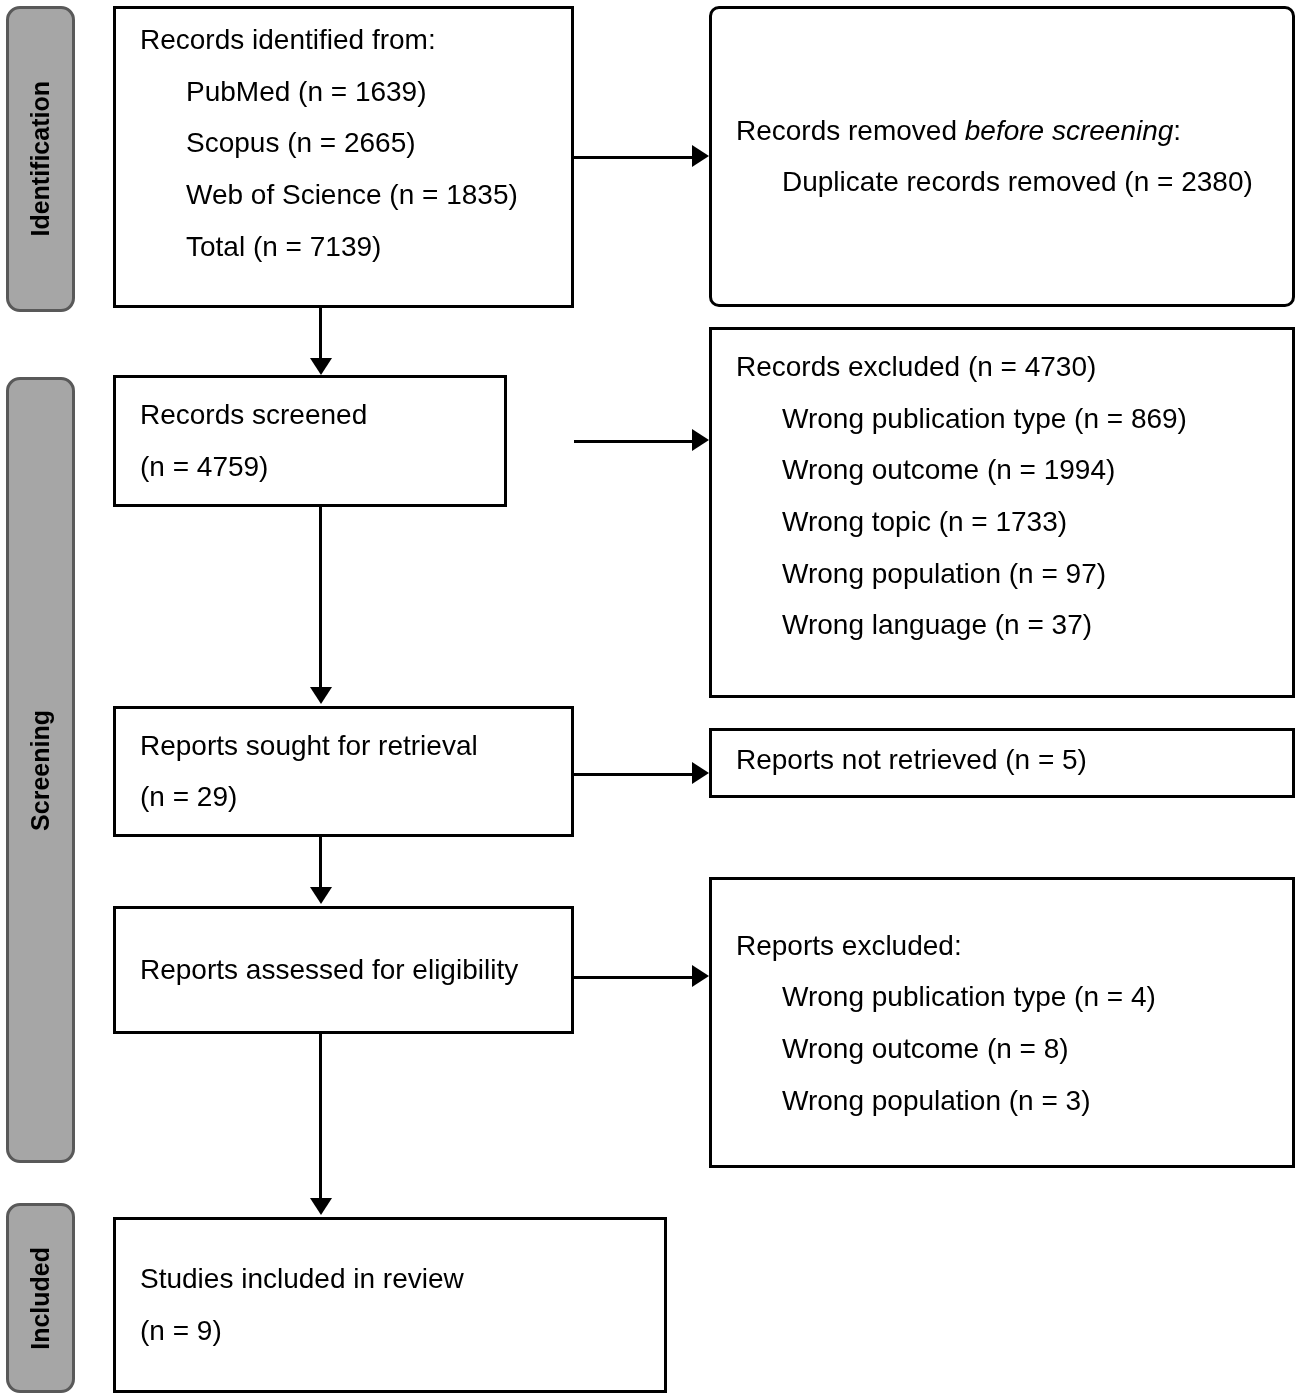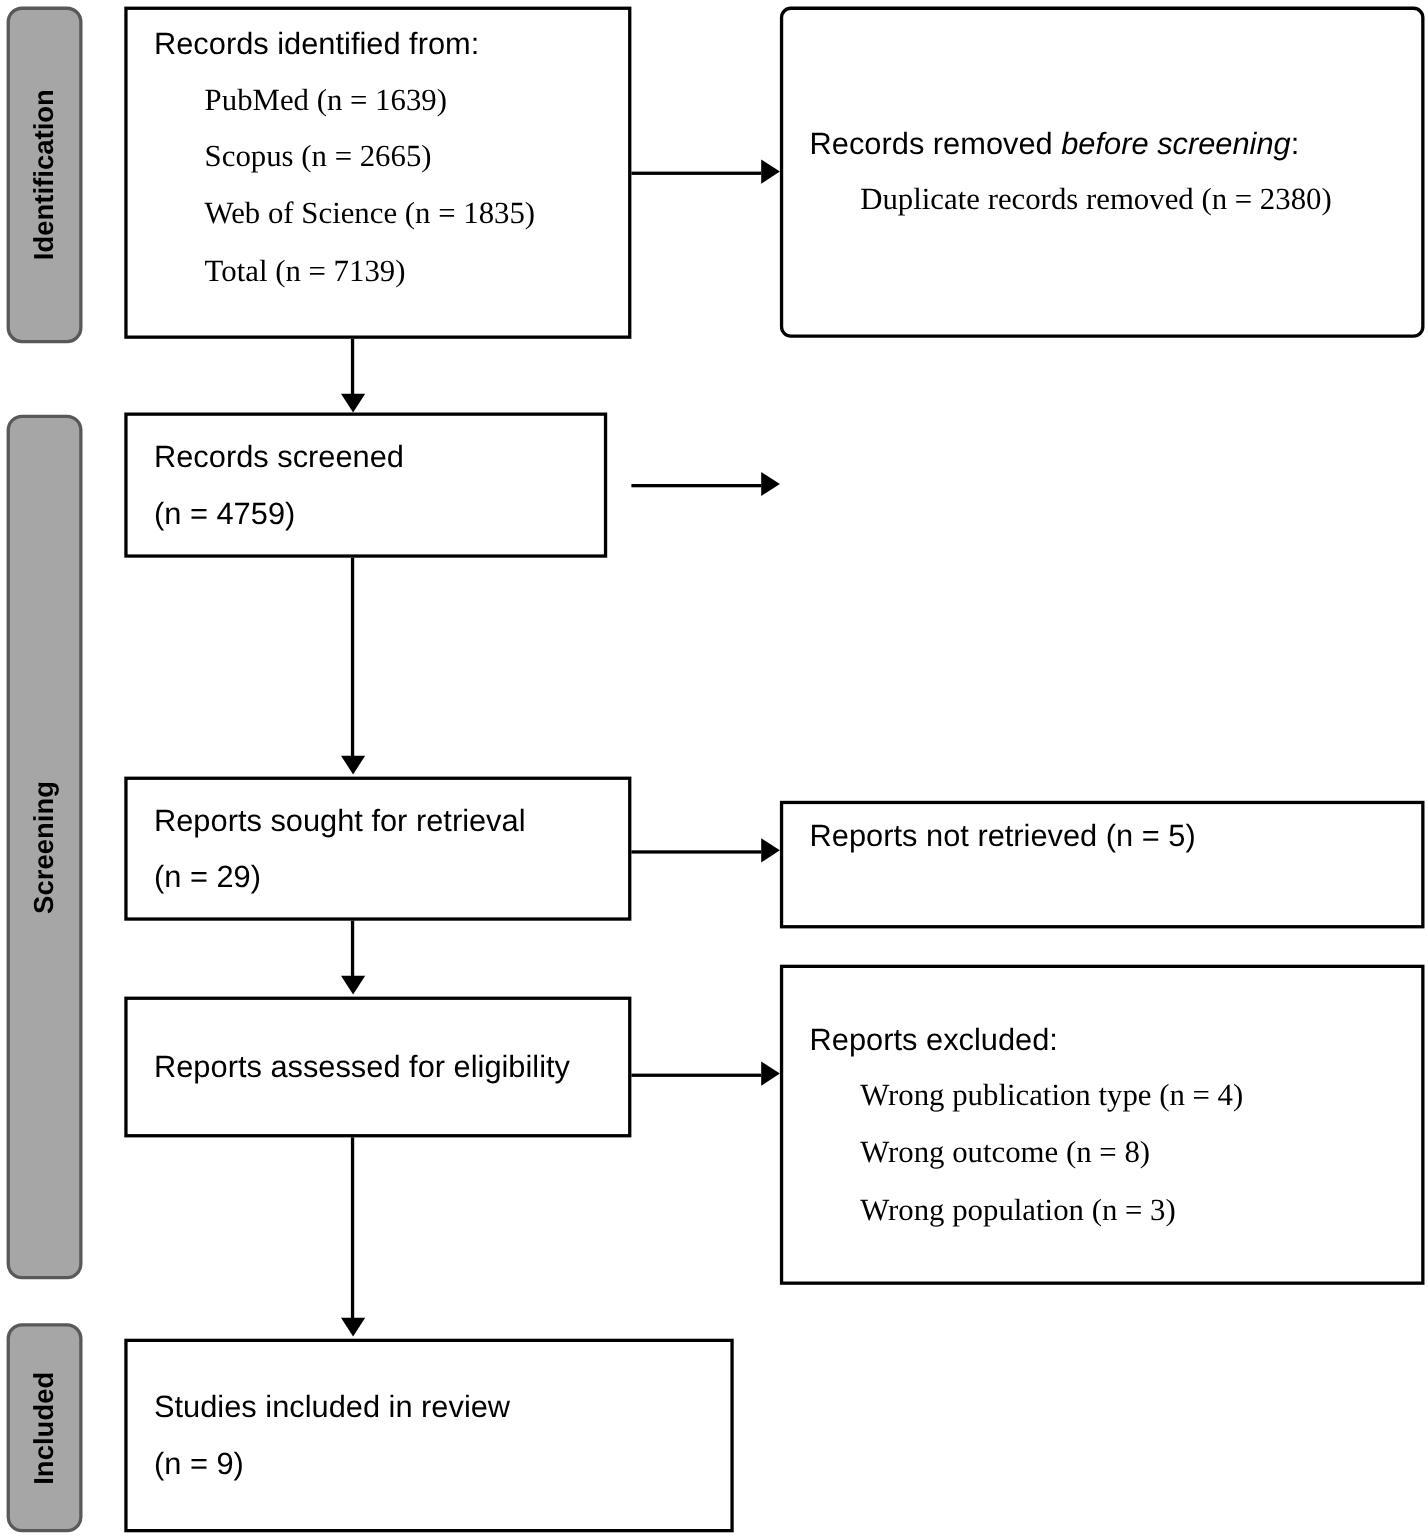--- a/index.html
+++ b/index.html
@@ -58,21 +58,21 @@
     transform:none;
   }
   .line{
     font-size:28px;
     line-height:1.06;
     color:#000;
     white-space:nowrap;
     margin:0 0 22px 0;
   }
   .line:last-child{margin-bottom:0;}
-  .line.indent{ padding-left:46px;font-family:Liberation Serif, serif; }
+  .line.indent{ padding-left:46px; }
   .ital{ font-style:italic; }
 
   
   .v-line{
     position:absolute;
     width:3px;
     background:#000;
   }
   .h-line{
     position:absolute;
@@ -114,21 +114,21 @@
   <div class="flow-box" style="left:113px; top:6px; width:461px; height:302px;">
     <div class="box-inner top-align">
       <div class="line">Records identified from:</div>
       <div class="line indent">PubMed (n = 1639)</div>
       <div class="line indent">Scopus (n = 2665)</div>
       <div class="line indent">Web of Science (n = 1835)</div>
       <div class="line indent">Total (n = 7139)</div>
     </div>
   </div>
 
-  <div class="flow-box" style="left:113px; top:375px; width:439px; height:132px;padding-left:26px;">
+  <div class="flow-box" style="left:113px; top:375px; width:394px; height:132px;padding-left:26px;">
     <div class="box-inner">
       <div class="line">Records screened</div>
       <div class="line">(n = 4759)</div>
     </div>
   </div>
 
   <div class="flow-box" style="left:113px; top:706px; width:461px; height:131px;">
     <div class="box-inner">
       <div class="line">Reports sought for retrieval</div>
       <div class="line">(n = 29)</div>
@@ -148,22 +148,32 @@
     </div>
   </div>
 
   <div class="flow-box" style="left:709px; top:6px; width:586px; height:301px;border-radius:10px;">
     <div class="box-inner">
       <div class="line"><span>Records removed </span><span class="ital">before screening</span><span>:</span></div>
       <div class="line indent">Duplicate records removed  (n = 2380)</div>
     </div>
   </div>
 
-
-  <div class="flow-box" style="left:709px; top:728px; width:586px; height:116px;">
+  <div class="flow-box" style="left:709px; top:327px; width:586px; height:371px;">
+    <div class="box-inner top-align" style="top:22px;">
+      <div class="line">Records excluded (n = 4730)</div>
+      <div class="line indent">Wrong publication type (n = 869)</div>
+      <div class="line indent">Wrong outcome (n = 1994)</div>
+      <div class="line indent">Wrong topic (n = 1733)</div>
+      <div class="line indent">Wrong population (n = 97)</div>
+      <div class="line indent">Wrong language (n = 37)</div>
+    </div>
+  </div>
+
+  <div class="flow-box" style="left:709px; top:728px; width:586px; height:70px;">
     <div class="box-inner top-align" style="top:14px;">
       <div class="line">Reports not retrieved (n = 5)</div>
     </div>
   </div>
 
   <div class="flow-box" style="left:709px; top:877px; width:586px; height:291px;">
     <div class="box-inner">
       <div class="line">Reports excluded:</div>
       <div class="line indent">Wrong publication type (n = 4)</div>
       <div class="line indent">Wrong outcome (n = 8)</div>

